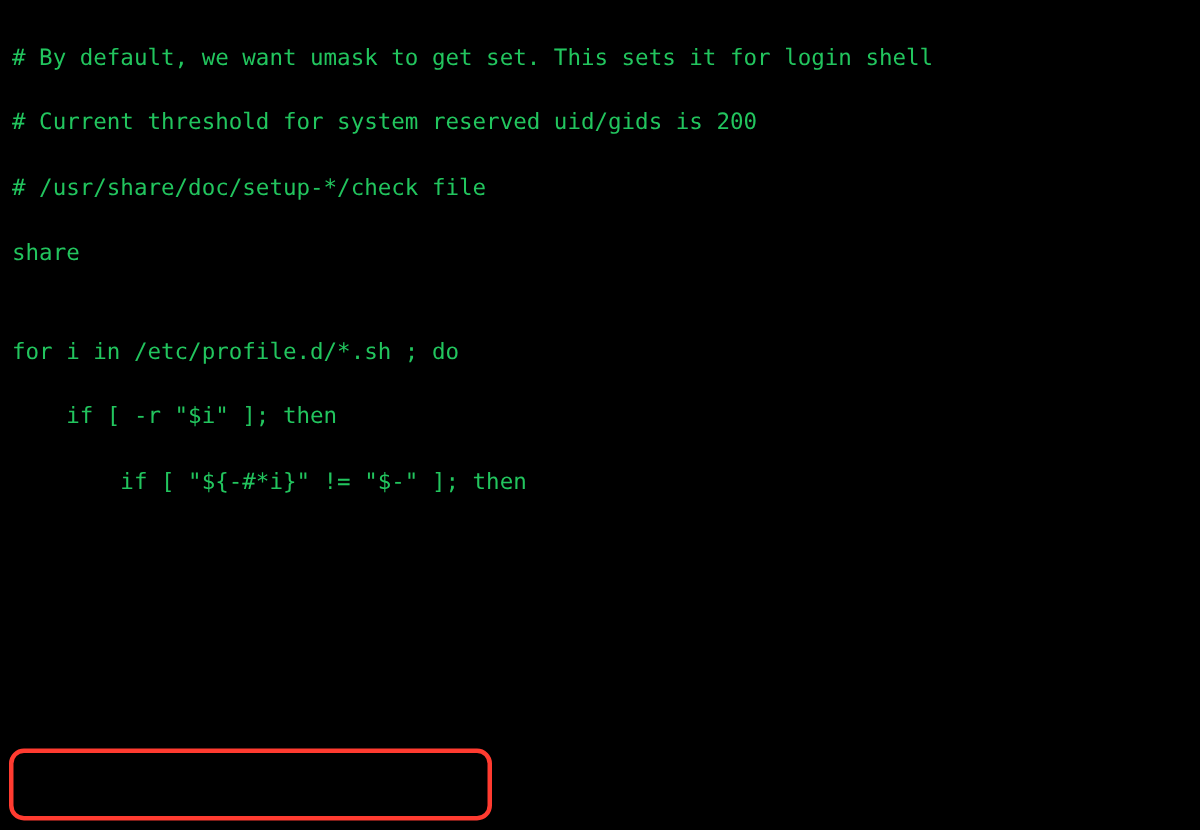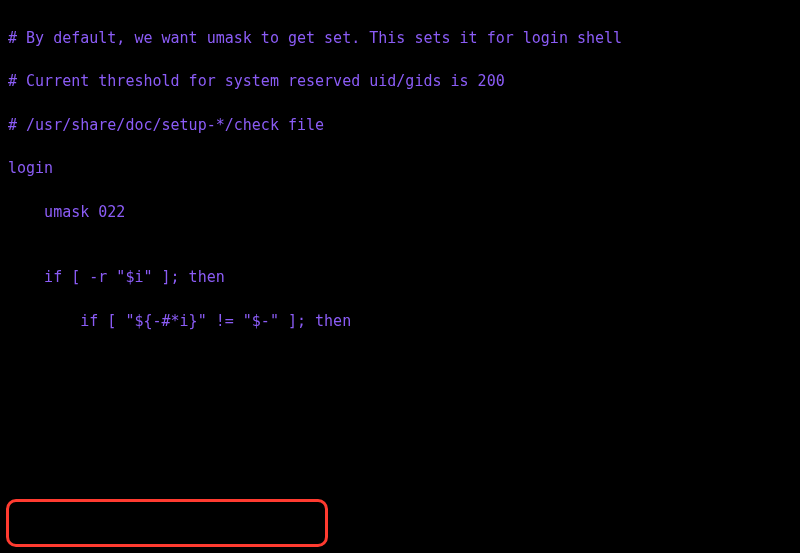--- a/index.html
+++ b/index.html
@@ -18,44 +18,44 @@
       color: #00ff00;
       padding: 6px 8px;
       position: relative;
     }
     .terminal {
       white-space: pre;
       color: #2bd62b;
     }
     .line {
       display: block;
-      color: #8b5cf6;
+      color: #22c55e;
     }
     .highlight-box {
       position: absolute;
       left: 6px;
       top: 499px;
       width: 322px;
       height: 48px;
       border: 3px solid #ff3b30;
       border-radius: 10px;
       pointer-events: none;
       background: transparent;
     }
   </style>
 </head>
 <body>
 
 <div class="terminal">
 <span class="line"># By default, we want umask to get set. This sets it for login shell</span>
 <span class="line"># Current threshold for system reserved uid/gids is 200</span>
 <span class="line"># /usr/share/doc/setup-*/check file</span>
-<span class="line">login</span>
-<span class="line">    umask 022</span>
+<span class="line">share</span>
 <span class="line"></span>
+<span class="line">for i in /etc/profile.d/*.sh ; do</span>
 <span class="line">    if [ -r "$i" ]; then</span>
 <span class="line">        if [ "${-#*i}" != "$-" ]; then</span>
 
 
 
 
 
 
 <span class="line"></span>
 

